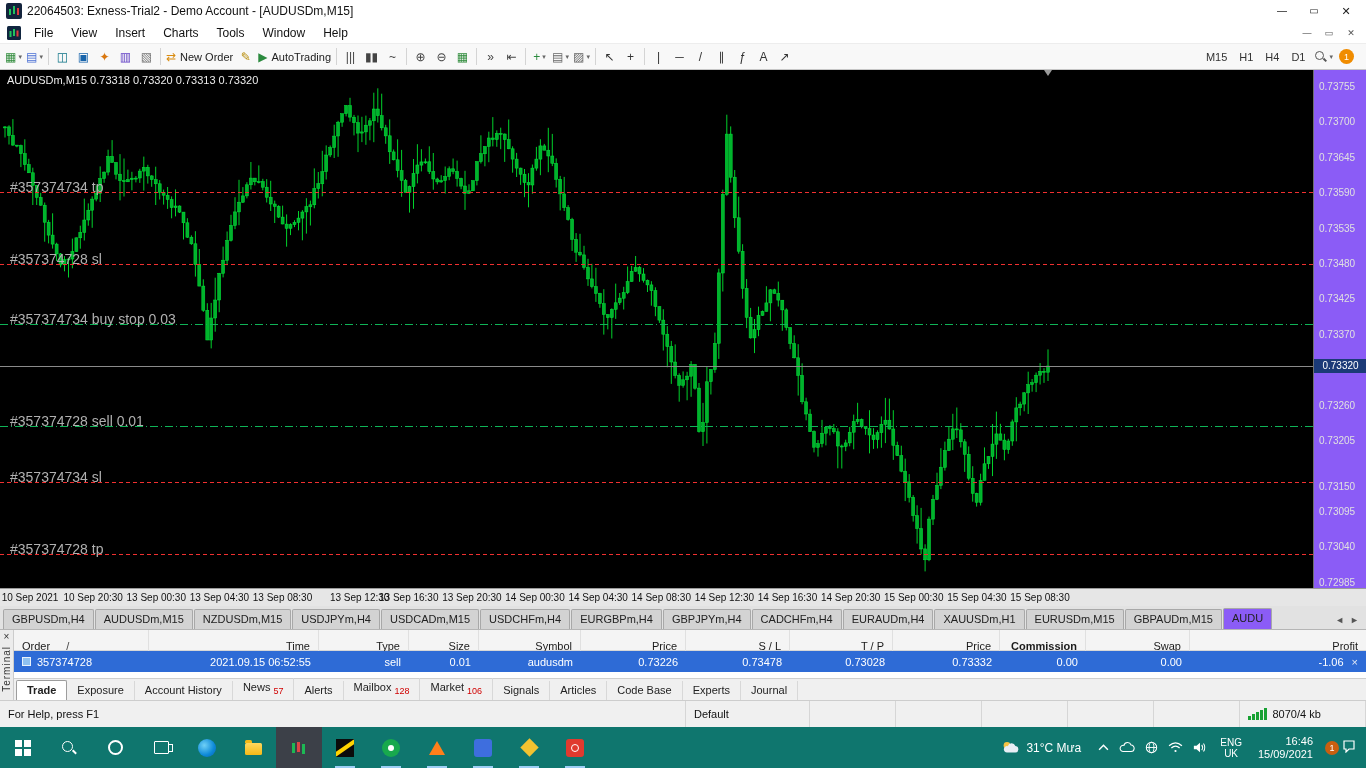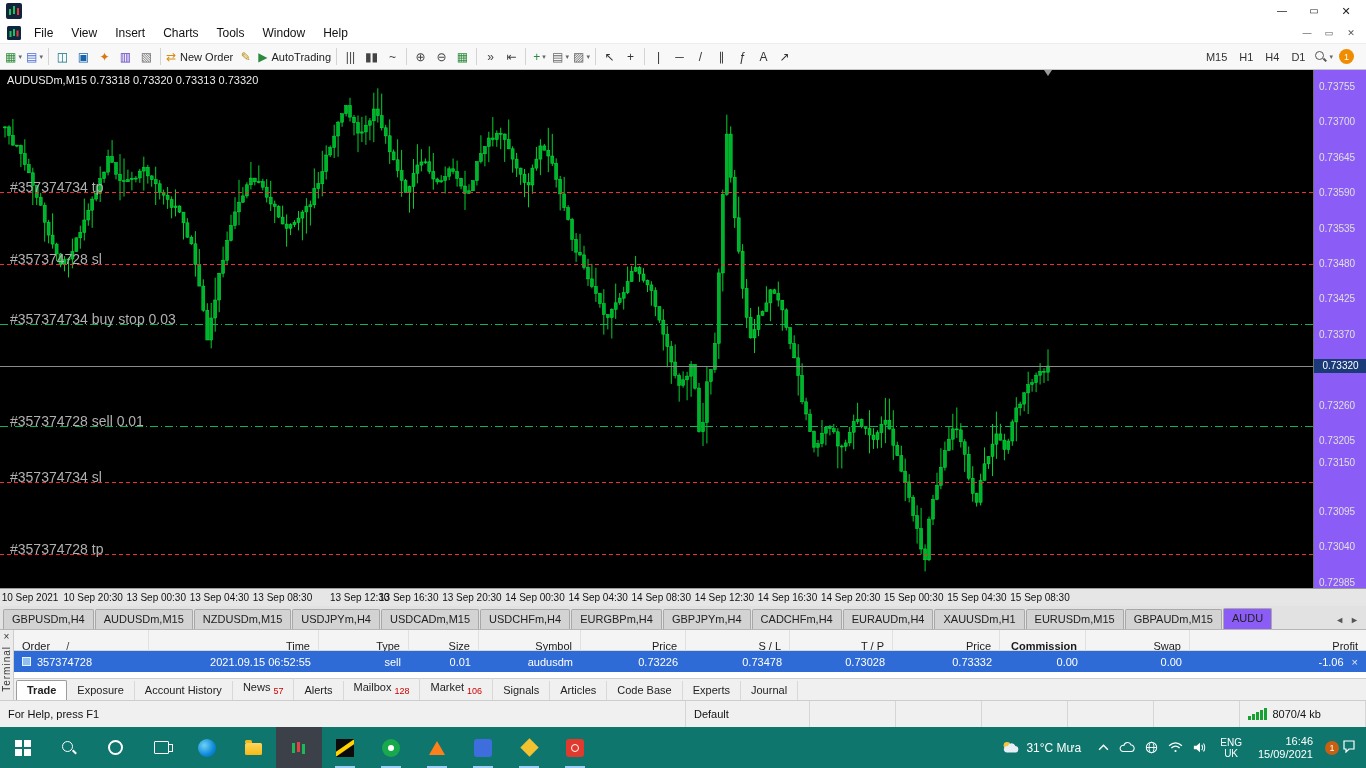--- a/index.html
+++ b/index.html
@@ -140,20 +140,21 @@
 
   <div class="titlebar">
     <span class="app-icon">
       <svg viewBox="0 0 16 16" width="16" height="16">
           <rect width="16" height="16" rx="2" fill="#13233c"></rect>
           <rect x="3" y="6" width="2" height="6" fill="#21c25e"></rect>
           <rect x="7" y="3" width="2" height="8" fill="#21c25e"></rect>
           <rect x="11" y="5" width="2" height="7" fill="#e23b3b"></rect>
         </svg>
     </span>
+    <span>22064503: Exness-Trial2 - Demo Account - [AUDUSDm,M15]</span>
     <div class="win-controls">
       <span class="win-btn">—</span>
       <span class="win-btn">▭</span>
       <span class="win-btn close">✕</span>
     </div>
   </div>
 
   <div class="menubar">
     <span class="mdi-icon">
       <svg viewBox="0 0 14 14" width="14" height="14">
@@ -868,21 +869,21 @@
         <div class="pa-label" style="top: 11.087px;">0.73755</div>
         <div class="pa-label" style="top: 46.4783px;">0.73700</div>
         <div class="pa-label" style="top: 81.8696px;">0.73645</div>
         <div class="pa-label" style="top: 117.261px;">0.73590</div>
         <div class="pa-label" style="top: 152.652px;">0.73535</div>
         <div class="pa-label" style="top: 188.043px;">0.73480</div>
         <div class="pa-label" style="top: 223.435px;">0.73425</div>
         <div class="pa-label" style="top: 258.826px;">0.73370</div>
         <div class="pa-label" style="top: 329.609px;">0.73260</div>
         <div class="pa-label" style="top: 365px;">0.73205</div>
-        <div class="pa-label" style="top: 387px; text-align: center;">0.73150</div>
+        <div class="pa-label" style="top: 411px; text-align: center;">0.73150</div>
         <div class="pa-label" style="top: 435.783px;">0.73095</div>
         <div class="pa-label" style="top: 471.174px;">0.73040</div>
         <div class="pa-label" style="top: 506.565px;">0.72985</div>
         <div class="pa-current" style="top: 289px;">0.73320</div>
       </div>
   </div>
   <div class="time-axis">
       <div class="ta-label" style="left: 30px;">10 Sep 2021</div>
       <div class="ta-label" style="left: 93.125px;">10 Sep 20:30</div>
       <div class="ta-label" style="left: 156.25px;">13 Sep 00:30</div>

